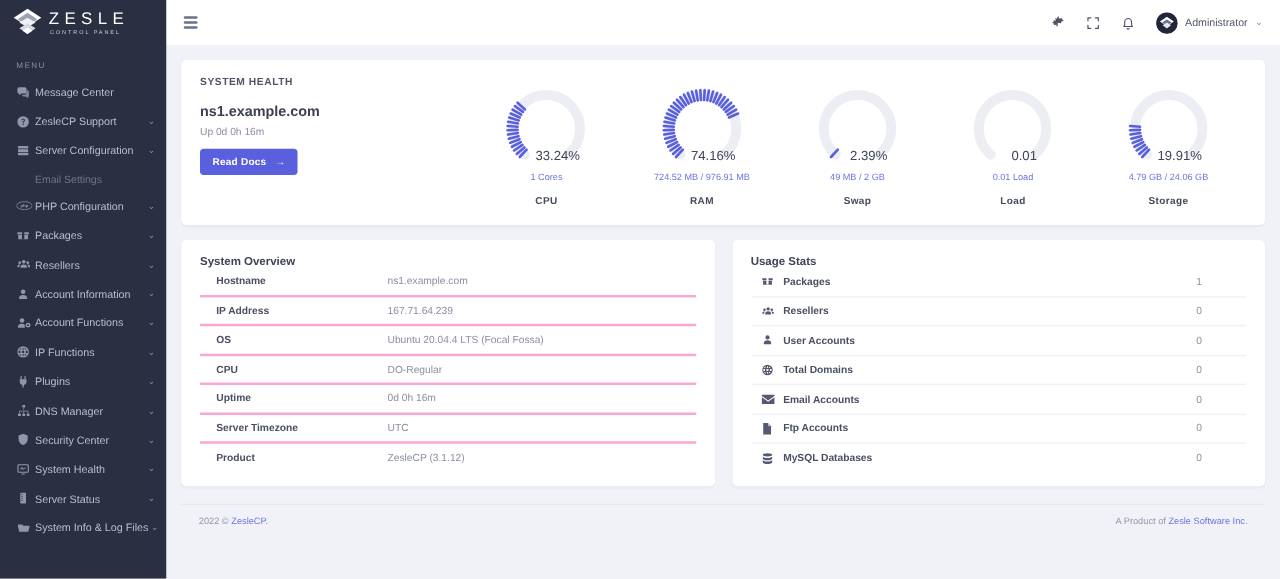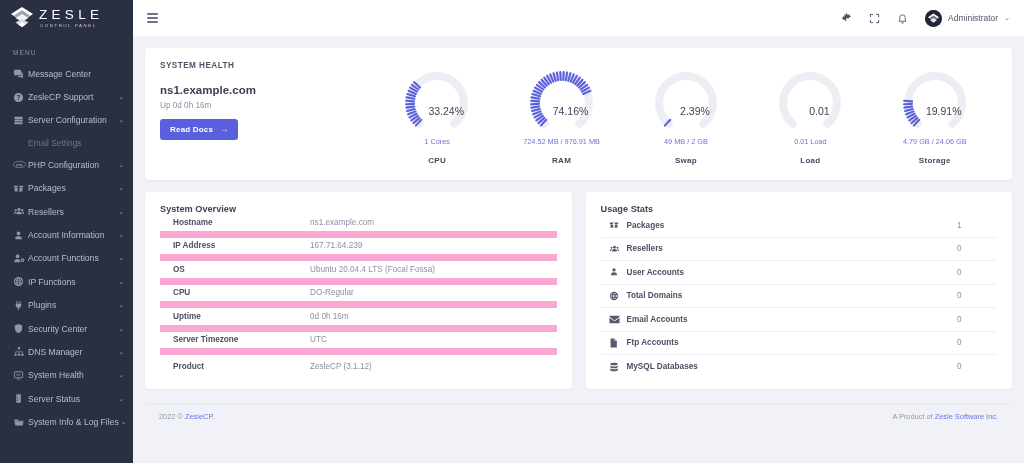--- a/index.html
+++ b/index.html
@@ -95,37 +95,37 @@
     border: 0; border-radius: 3px; padding: 6px 10px; margin-top: 9px;
     cursor: pointer; letter-spacing: .2px;
   }
   .updating { font-size: 8px; color: #8b90a4; margin-top: 9px; }
 
   .gauges { flex: 1; display: flex; justify-content: space-around; padding-top: 6px; }
   .gauge { width: 108px; text-align: center; }
   .gauge-ring { position: relative; width: 76px; height: 72px; margin: 0 auto; }
   .gauge-ring svg { display: block; }
   .gauge-val {
-    position: absolute; left: 0; right: 0; bottom: 22px;
+    position: absolute; left: 0; right: 0; bottom: 8px;
     font-size: 10.5px; color: #3f4456; text-align: center;
     padding-left: 18px;
   }
   .gauge-sub { font-size: 7.3px; color: #6d73e0; margin-top: -2px; }
   .gauge-name {
     font-size: 8px; font-weight: bold; color: #454a5d;
     margin-top: 10px; letter-spacing: .3px;
   }
 
   
   .panels { display: flex; gap: 14px; margin-top: 12px; }
   .panel { flex: 1; padding: 12px 15px 10px 15px; }
   .panel-title { font-size: 9.2px; font-weight: bold; color: #3f4456; }
   .row {
     display: flex; align-items: center; height: 23.5px;
-    border-bottom: 7px solid #f9a8d4; font-size: 8.2px;
+    border-bottom: 2px solid #f9a8d4; font-size: 8.2px;
   }
   .row:first-of-type { border-top: 1px solid #eff0f4; margin-top: 9px; }
   .row:last-child { border-bottom: 0; }
   .row-key { width: 150px; flex: 0 0 150px; color: #4a4f63; font-weight: bold; padding-left: 13px; }
   .row-val { color: #8b90a4; }
 
   .urow {
     display: flex; align-items: center; height: 23.5px;
     border-bottom: 1px solid #eff0f4; font-size: 8.2px;
   }
@@ -287,39 +287,39 @@
             <rect x="14.3" y="2" width="2.2" height="5"></rect>
             <path d="M6 7.5h12v4a6 6 0 0 1-4.8 5.9V22h-2.4v-4.6A6 6 0 0 1 6 11.5z"></path>
           </svg>
       </span>
       <span class="nav-txt">Plugins</span>
       <span class="caret">⌄</span>
     </div>
 
     <div class="nav-item">
       <span class="nav-ico">
-        <svg width="11" height="11" viewBox="0 0 24 24" fill="currentColor">
-            <path d="M12 2 4 5.2v6.3c0 5 3.4 9.3 8 10.5 4.6-1.2 8-5.5 8-10.5V5.2L12 2z"></path>
-          </svg>
-      </span>
-      <span class="nav-txt">Security Center</span>
-      <span class="caret">⌄</span>
-    </div>
-
-    <div class="nav-item">
-      <span class="nav-ico">
         <svg width="12" height="11" viewBox="0 0 24 24" fill="currentColor">
             <rect x="9.5" y="2" width="5" height="4.5" rx=".8"></rect>
             <rect x="2" y="17" width="5" height="4.5" rx=".8"></rect>
             <rect x="9.5" y="17" width="5" height="4.5" rx=".8"></rect>
             <rect x="17" y="17" width="5" height="4.5" rx=".8"></rect>
             <path d="M11.4 6.5h1.2v4h-1.2zM4 12.2h16v1.2H4zM4 12.2h1.2v5H4zM11.4 12.2h1.2v5h-1.2zM18.8 12.2H20v5h-1.2z"></path>
           </svg>
       </span>
       <span class="nav-txt">DNS Manager</span>
+      <span class="caret">⌄</span>
+    </div>
+
+    <div class="nav-item">
+      <span class="nav-ico">
+        <svg width="11" height="11" viewBox="0 0 24 24" fill="currentColor">
+            <path d="M12 2 4 5.2v6.3c0 5 3.4 9.3 8 10.5 4.6-1.2 8-5.5 8-10.5V5.2L12 2z"></path>
+          </svg>
+      </span>
+      <span class="nav-txt">Security Center</span>
       <span class="caret">⌄</span>
     </div>
 
     <div class="nav-item">
       <span class="nav-ico">
         <svg width="11" height="11" viewBox="0 0 24 24" fill="none" stroke="currentColor" stroke-width="2">
             <rect x="3" y="4" width="18" height="13" rx="1.5"></rect>
             <path d="M6.5 11h2.3l1.3-2.6 1.8 4 1.3-2.4h3.3" stroke-width="1.5"></path>
             <path d="M9 20h6" stroke-width="1.8"></path>
           </svg>

